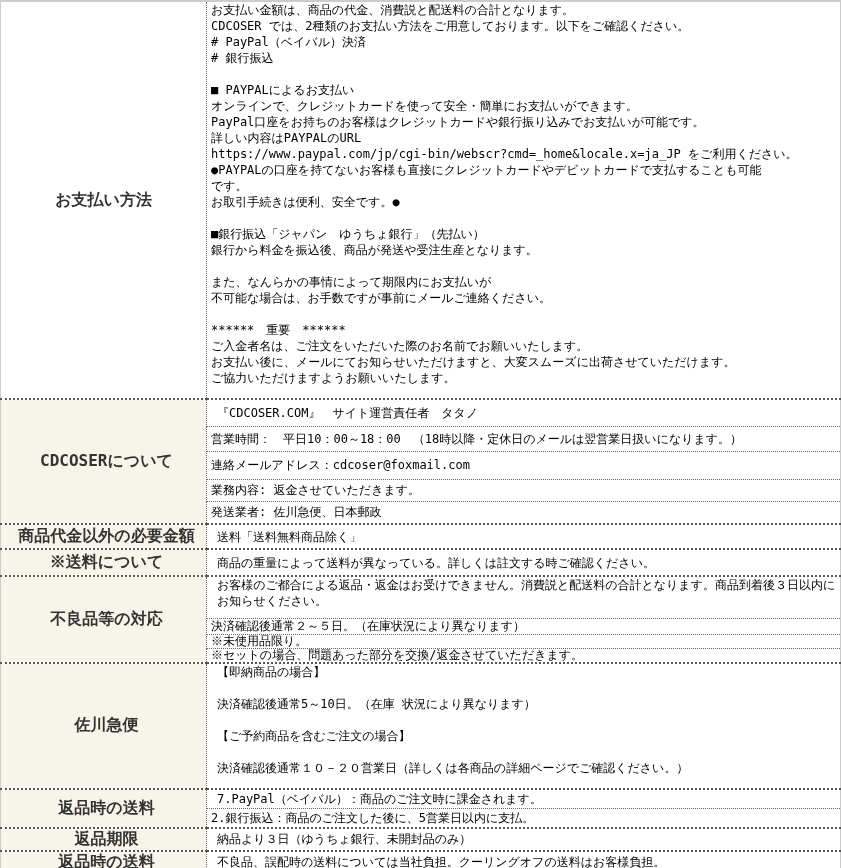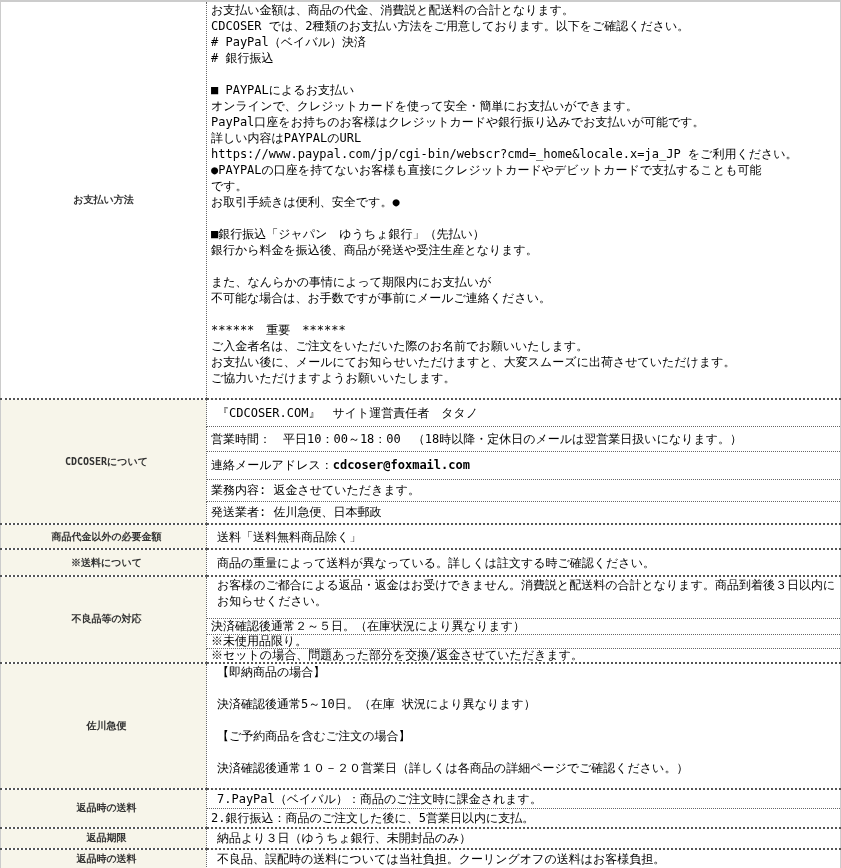--- a/index.html
+++ b/index.html
@@ -24,33 +24,33 @@
     overflow: hidden;
   }
   tr.major > td, tr.major > th { border-top: 2px dotted #555; padding-left: 10px; }
   th.hdr {
     width: 197px;
     background: #f7f5ea;
     color: #333;
     font-weight: bold;
     text-align: center;
     vertical-align: middle;
-    font-size: 10px;
+    font-size: 16px;
   }
   th.hdr.white { background: #ffffff; }
   td.content {
     vertical-align: middle;
     line-height: 16px;
   }
   td.content.top { vertical-align: top; }
   .pre { white-space: pre-wrap; word-break: break-all; }
   .pad2 { padding-top: 2px; padding-bottom: 2px; }
   .pad5 { padding-top: 5px; }
   .pad3 { padding-top: 3px; }
-  .bold { font-weight: bold; text-align: center; }
+  .bold { font-weight: normal; text-align: center; }
 </style>
 </head>
 <body>
 
 <table class="info-table">
 
   <tbody>
       <tr style="height:398px">
     <th class="hdr white">お支払い方法</th>
     <td class="content top pre pad2">お支払い金額は、商品の代金、消費説と配送料の合計となります。

